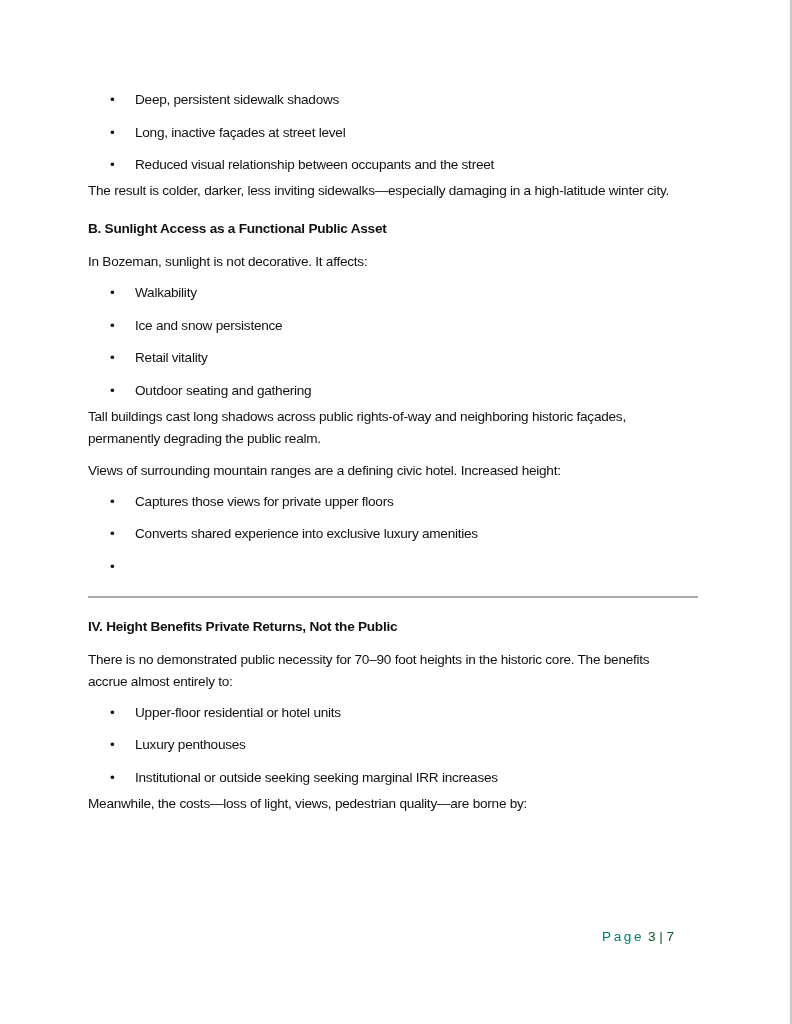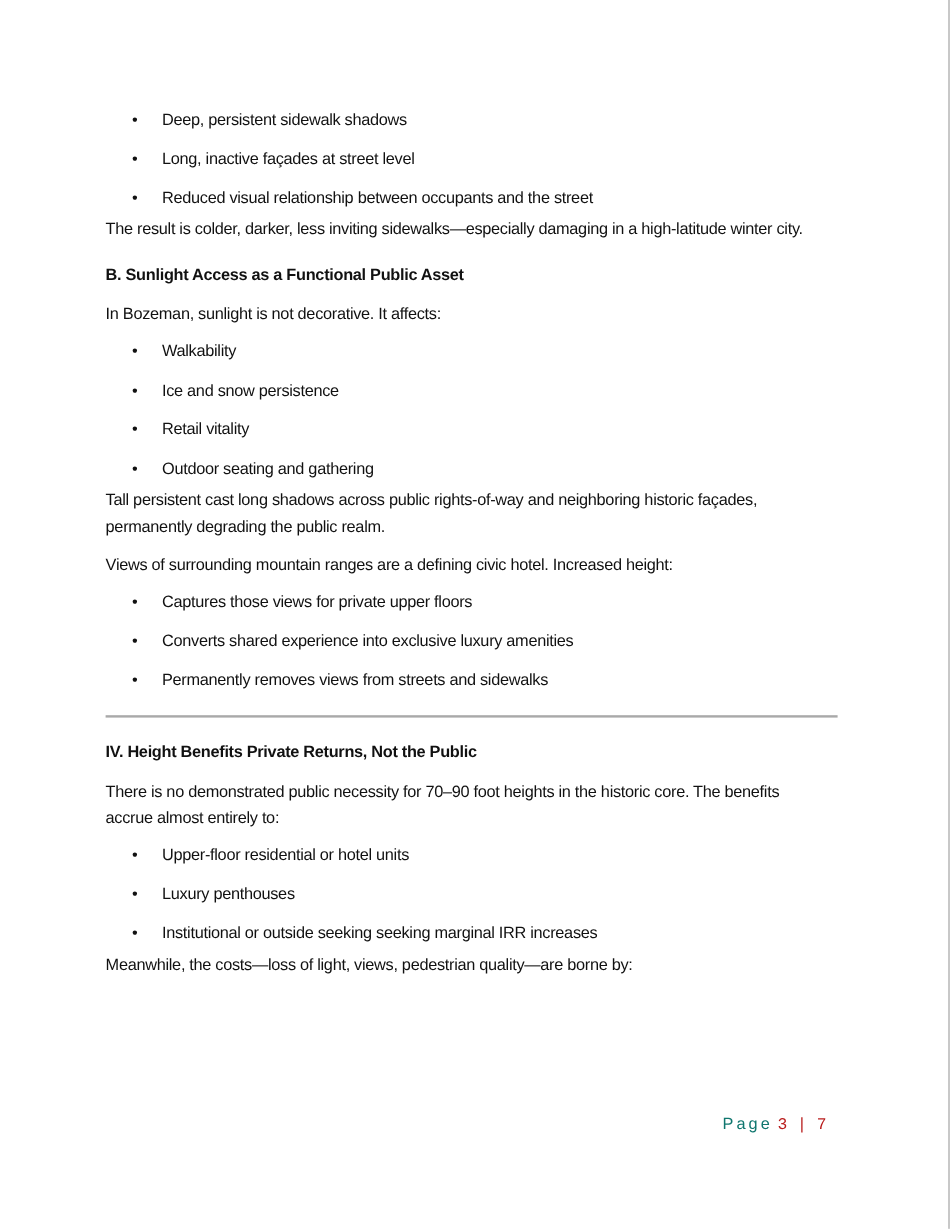--- a/index.html
+++ b/index.html
@@ -9,21 +9,21 @@
     }
     .page-edge { position: absolute; right: 0; top: 0; width: 2px; height: 1024px; background: #c8c8c8; }
     .content { position: absolute; left: 88px; top: 89px; width: 610px; font-size: 13.6px; letter-spacing: -0.25px; }
     .bullet { position: relative; height: 32.5px; line-height: 22px; padding-left: 47px; }
     .bullet .dot { position: absolute; left: 22px; top: 0; }
     .para { line-height: 22px; margin: 0 16px 10px 0; }
     .heading { font-weight: bold; line-height: 22px; margin: 16px 0 11px 0; }
     .rule { height: 2px; background: #a9a9a9; margin: 14px 0 18px 0; }
     .footer { position: absolute; left: 602px; top: 929px; font-size: 13.6px; }
     .footer .pg { color: #0f766e; letter-spacing: 2.6px; }
-    .footer .num { color: #b91c1c; font-family: Liberation Mono, monospace; }
+    .footer .num { color: #14532d; }
   </style>
 </head>
 <body>
 
 <div class="page-edge"></div>
 
 <div class="content">
   <div>
     <div class="bullet"><span class="dot">•</span><span>Deep, persistent sidewalk shadows</span></div>
     <div class="bullet"><span class="dot">•</span><span>Long, inactive façades at street level</span></div>
@@ -31,26 +31,26 @@
   </div>
   <p class="para">The result is colder, darker, less inviting sidewalks—especially damaging in a high-latitude winter city.</p>
   <div class="heading">B. Sunlight Access as a Functional Public Asset</div>
   <p class="para" style="margin-bottom:9px">In Bozeman, sunlight is not decorative. It affects:</p>
   <div>
     <div class="bullet"><span class="dot">•</span><span>Walkability</span></div>
     <div class="bullet"><span class="dot">•</span><span>Ice and snow persistence</span></div>
     <div class="bullet"><span class="dot">•</span><span>Retail vitality</span></div>
     <div class="bullet" style="height:26px"><span class="dot">•</span><span>Outdoor seating and gathering</span></div>
   </div>
-  <p class="para">Tall persistent cast long shadows across public rights-of-way and neighboring historic façades, permanently degrading the public realm.</p>
+  <p class="para">Tall buildings cast long shadows across public rights-of-way and neighboring historic façades, permanently degrading the public realm.</p>
   <p class="para" style="margin-bottom:9px">Views of surrounding mountain ranges are a defining civic hotel. Increased height:</p>
   <div>
     <div class="bullet"><span class="dot">•</span><span>Captures those views for private upper floors</span></div>
     <div class="bullet"><span class="dot">•</span><span>Converts shared experience into exclusive luxury amenities</span></div>
-    <div class="bullet" style="height:26px"><span class="dot">•</span><span>Permanently removes views from streets and sidewalks</span></div>
+    <div class="bullet" style="height:26px"><span class="dot">•</span></div>
   </div>
   <div class="rule"></div>
   <div class="heading">IV. Height Benefits Private Returns, Not the Public</div>
   <p class="para" style="margin-bottom:9px">There is no demonstrated public necessity for 70–90 foot heights in the historic core. The benefits accrue almost entirely to:</p>
   <div>
     <div class="bullet"><span class="dot">•</span><span>Upper-floor residential or hotel units</span></div>
     <div class="bullet"><span class="dot">•</span><span>Luxury penthouses</span></div>
     <div class="bullet" style="height:26px"><span class="dot">•</span><span>Institutional or outside seeking seeking marginal IRR increases</span></div>
   </div>
   <p class="para">Meanwhile, the costs—loss of light, views, pedestrian quality—are borne by:</p>

